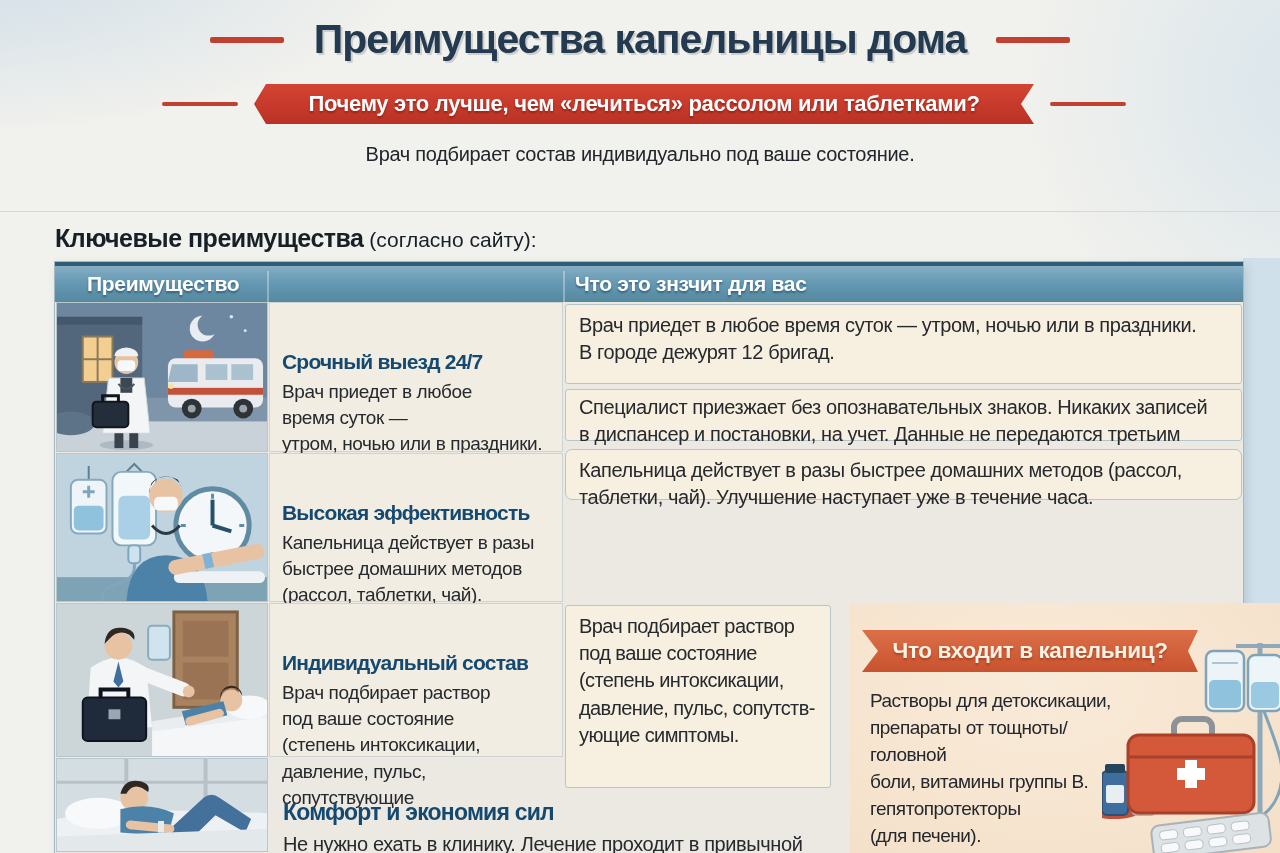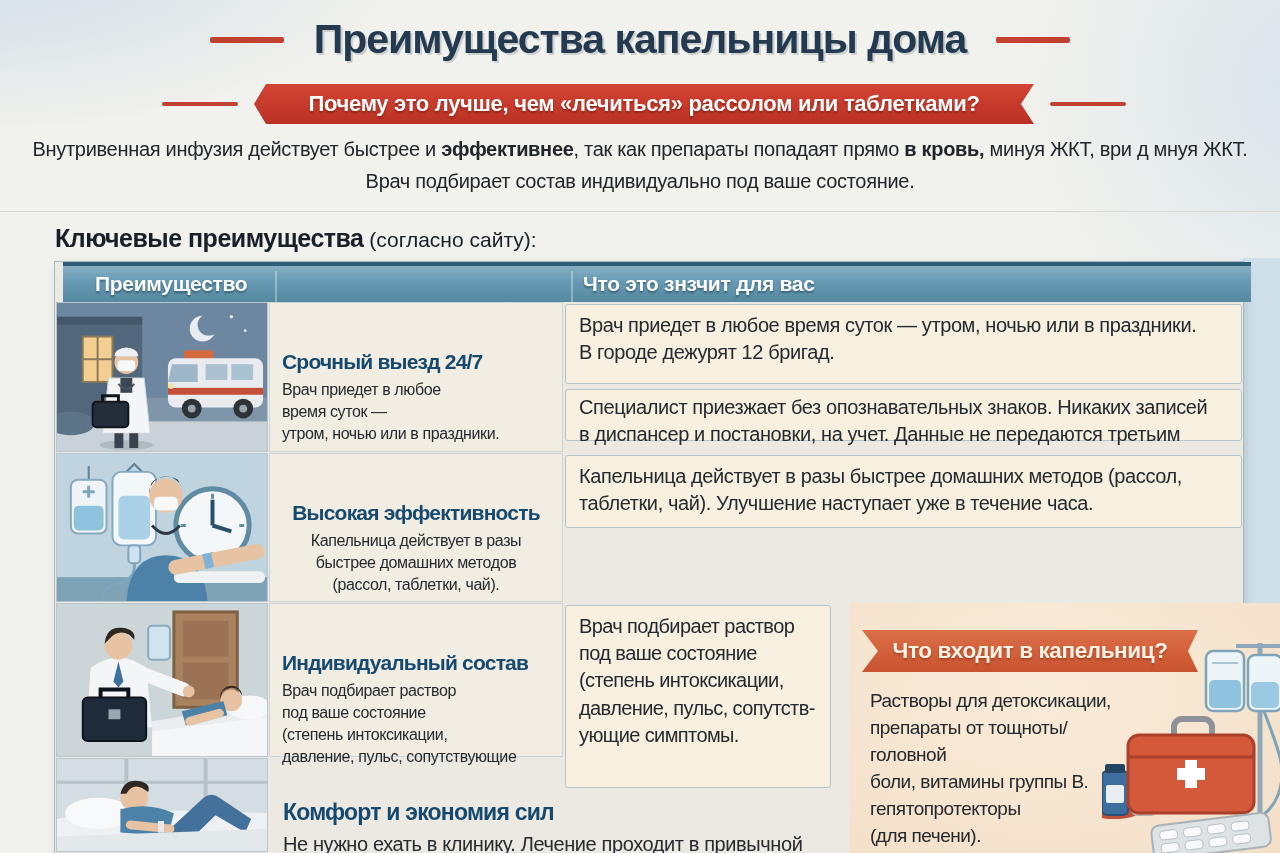--- a/index.html
+++ b/index.html
@@ -29,33 +29,33 @@
   .intro{position:absolute;top:136px;left:0;width:100%;text-align:center;font-size:20px;letter-spacing:-0.3px;color:#22262a;}
   .intro .l1{line-height:27px;}
   .intro .l2{line-height:27px;margin-top:5px;}
   .intro b{font-weight:700;}
   .hr-sep{position:absolute;left:0;top:211px;width:1280px;height:1px;background:#d8d7d1;}
   .sec{position:absolute;left:55px;top:224px;font-size:21px;color:#171f27;}
   .sec b{font-size:25px;font-weight:800;letter-spacing:-0.5px;}
   
   .table{position:absolute;left:55px;top:262px;width:1188px;height:591px;background:#ebe9e1;
     box-shadow:0 0 0 1px #a6b8c2, 3px 4px 10px rgba(55,80,95,.18);}
-  .thead{position:absolute;left:8px;top:0;width:100%;height:40px;box-sizing:border-box;
+  .thead{position:absolute;left:0;top:0;width:100%;height:40px;box-sizing:border-box;
     background:linear-gradient(180deg,#86aec4 0%,#6699b4 45%,#55899f 100%);
     border-top:4px solid #2f5c77;}
   .thead span{position:absolute;top:6px;font-size:21px;font-weight:700;color:#fff;
     letter-spacing:-0.3px;text-shadow:0 2px 2px rgba(22,52,72,.5);}
   .th1{left:32px;} .th2{left:520px;}
   .seam{position:absolute;top:5px;width:2px;height:31px;background:rgba(255,255,255,.32);}
   .cell{position:absolute;box-sizing:border-box;}
   .cimg{left:1px;width:212px;border:1px solid #b9c6cc;background:#9db2c2;overflow:hidden;}
   .cimg svg{display:block;width:100%;height:100%;}
   .cB{left:214px;width:294px;background:#f1ede2;border:1px solid #ccd4d6;padding:9px 12px;}
   .btitle{font-size:21px;font-weight:800;color:#15496f;letter-spacing:-0.8px;white-space:nowrap;margin-bottom:5px;margin-top:38px;}
-  .bdesc{font-size:16px;line-height:1.38;color:#26292d;letter-spacing:-0.4px;white-space:pre-line;}
+  .bdesc{font-size:19px;line-height:1.38;color:#26292d;letter-spacing:-0.4px;white-space:pre-line;}
   .cC{left:510px;width:677px;background:#f7efdf;border:1px solid #b6c5cc;border-radius:3px;
     padding:7px 13px;font-size:20px;line-height:1.36;color:#26292d;letter-spacing:-0.4px;white-space:pre-line;}
   
   .panel{position:absolute;left:795px;top:341px;width:456px;height:250px;
     background:radial-gradient(330px 220px at 42% 34%, #f9ebd9 0%, #f4e0c9 100%);}
   .panel-ribbon{position:absolute;left:12px;top:27px;width:336px;height:42px;line-height:42px;
     text-align:center;color:#fdf2e4;font-size:22.5px;font-weight:800;letter-spacing:-0.4px;
     text-shadow:0 2px 2px rgba(120,40,15,.45);
     background:linear-gradient(180deg,#db7048 0%,#cf5b36 70%,#c65230 100%);
     clip-path:polygon(0 0,100% 0,calc(100% - 10px) 50%,100% 100%,0 100%,16px 50%);}
@@ -78,23 +78,20 @@
     <span class="dash"></span>
   </div>
 
   <div class="ribbon-row">
     <span class="thin"></span>
     <div class="ribbon">Почему это лучше, чем «лечиться» рассолом или таблетками?</div>
     <span class="thin"></span>
   </div>
 
   <div class="intro">
-    <div class="l1">
-      <span>Внутривенная инфузия действует быстрее и </span><b>эффективнее</b><span>, так как препараты попадаят прямо </span><b>в кровь,</b><span> минуя ЖКТ, ври д мнуя ЖКТ.</span>
-    </div>
     <div class="l2">Врач подбирает состав индивидуально под ваше состояние.</div>
   </div>
 
   <div class="sec">
     <b>Ключевые преимущества</b><span> (согласно сайту):</span>
   </div>
 
   <div class="table">
 
     <div class="thead">
@@ -218,21 +215,21 @@
         <path d="M0,80 L212,72 L212,95 L0,95 Z" fill="#e3e8eb"></path>
       </svg>
     </div>
 
     <div class="cell cB" style="top:40px;height:150px;">
       <div class="btitle">Срочный выезд 24/7</div>
       <div class="bdesc">Врач приедет в любое
 время суток —
 утром, ночью или в праздники.</div>
     </div>
-    <div class="cell cB" style="top:191px;height:149px;text-align:center;">
+    <div class="cell cB" style="top:191px;height:149px;">
       <div class="btitle">Высокая эффективность</div>
       <div class="bdesc">Капельница действует в разы
 быстрее домашних методов
 (рассол, таблетки, чай).</div>
     </div>
     <div class="cell cB" style="top:341px;height:154px;">
       <div class="btitle">Индивидуальный состав</div>
       <div class="bdesc">Врач подбирает раствор
 под ваше состояние
 (степень интоксикации,
@@ -241,21 +238,21 @@
     <div class="cell" style="left:222px;top:497px;width:562px;height:92px;padding:2px 6px;">
       <div class="btitle" style="font-size:23px;">Комфорт и экономия сил</div>
       <div class="bdesc" style="font-size:20px;">Не нужно ехать в клинику. Лечение проходит в привычной
 домашней обстановке. — просто откройте дверь специалисту.</div>
     </div>
 
     <div class="cell cC" style="top:42px;height:80px;">Врач приедет в любое время суток — утром, ночью или в праздники.
 В городе дежурят 12 бригад.</div>
     <div class="cell cC" style="top:127px;height:52px;padding-top:4px;">Специалист приезжает без опознавательных знаков. Никаких записей
 в диспансер и постановки, на учет. Данные не передаются третьим лицам.</div>
-    <div class="cell cC" style="top:193px;height:73px;">Капельница действует в разы быстрее домашних методов (рассол,
+    <div class="cell cC" style="top:187px;height:51px;border-radius:7px;">Капельница действует в разы быстрее домашних методов (рассол,
 таблетки, чай). Улучшение наступает уже в течение часа.</div>
     <div class="cell cC" style="top:343px;height:183px;width:266px;letter-spacing:-0.6px;">Врач подбирает раствор
 под ваше состояние
 (степень интоксикации,
 давление, пульс, сопутств-
 ующие симптомы.</div>
 
     <div class="panel">
       <div class="panel-ribbon">Что входит в капельниц?</div>
       <div class="panel-text">Растворы для детоксикации,

